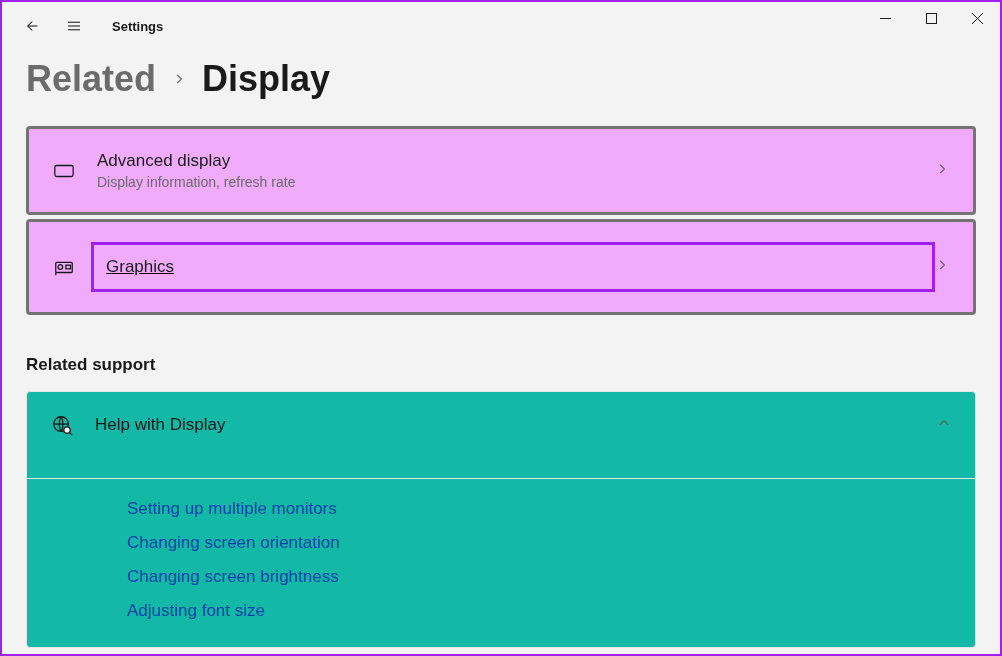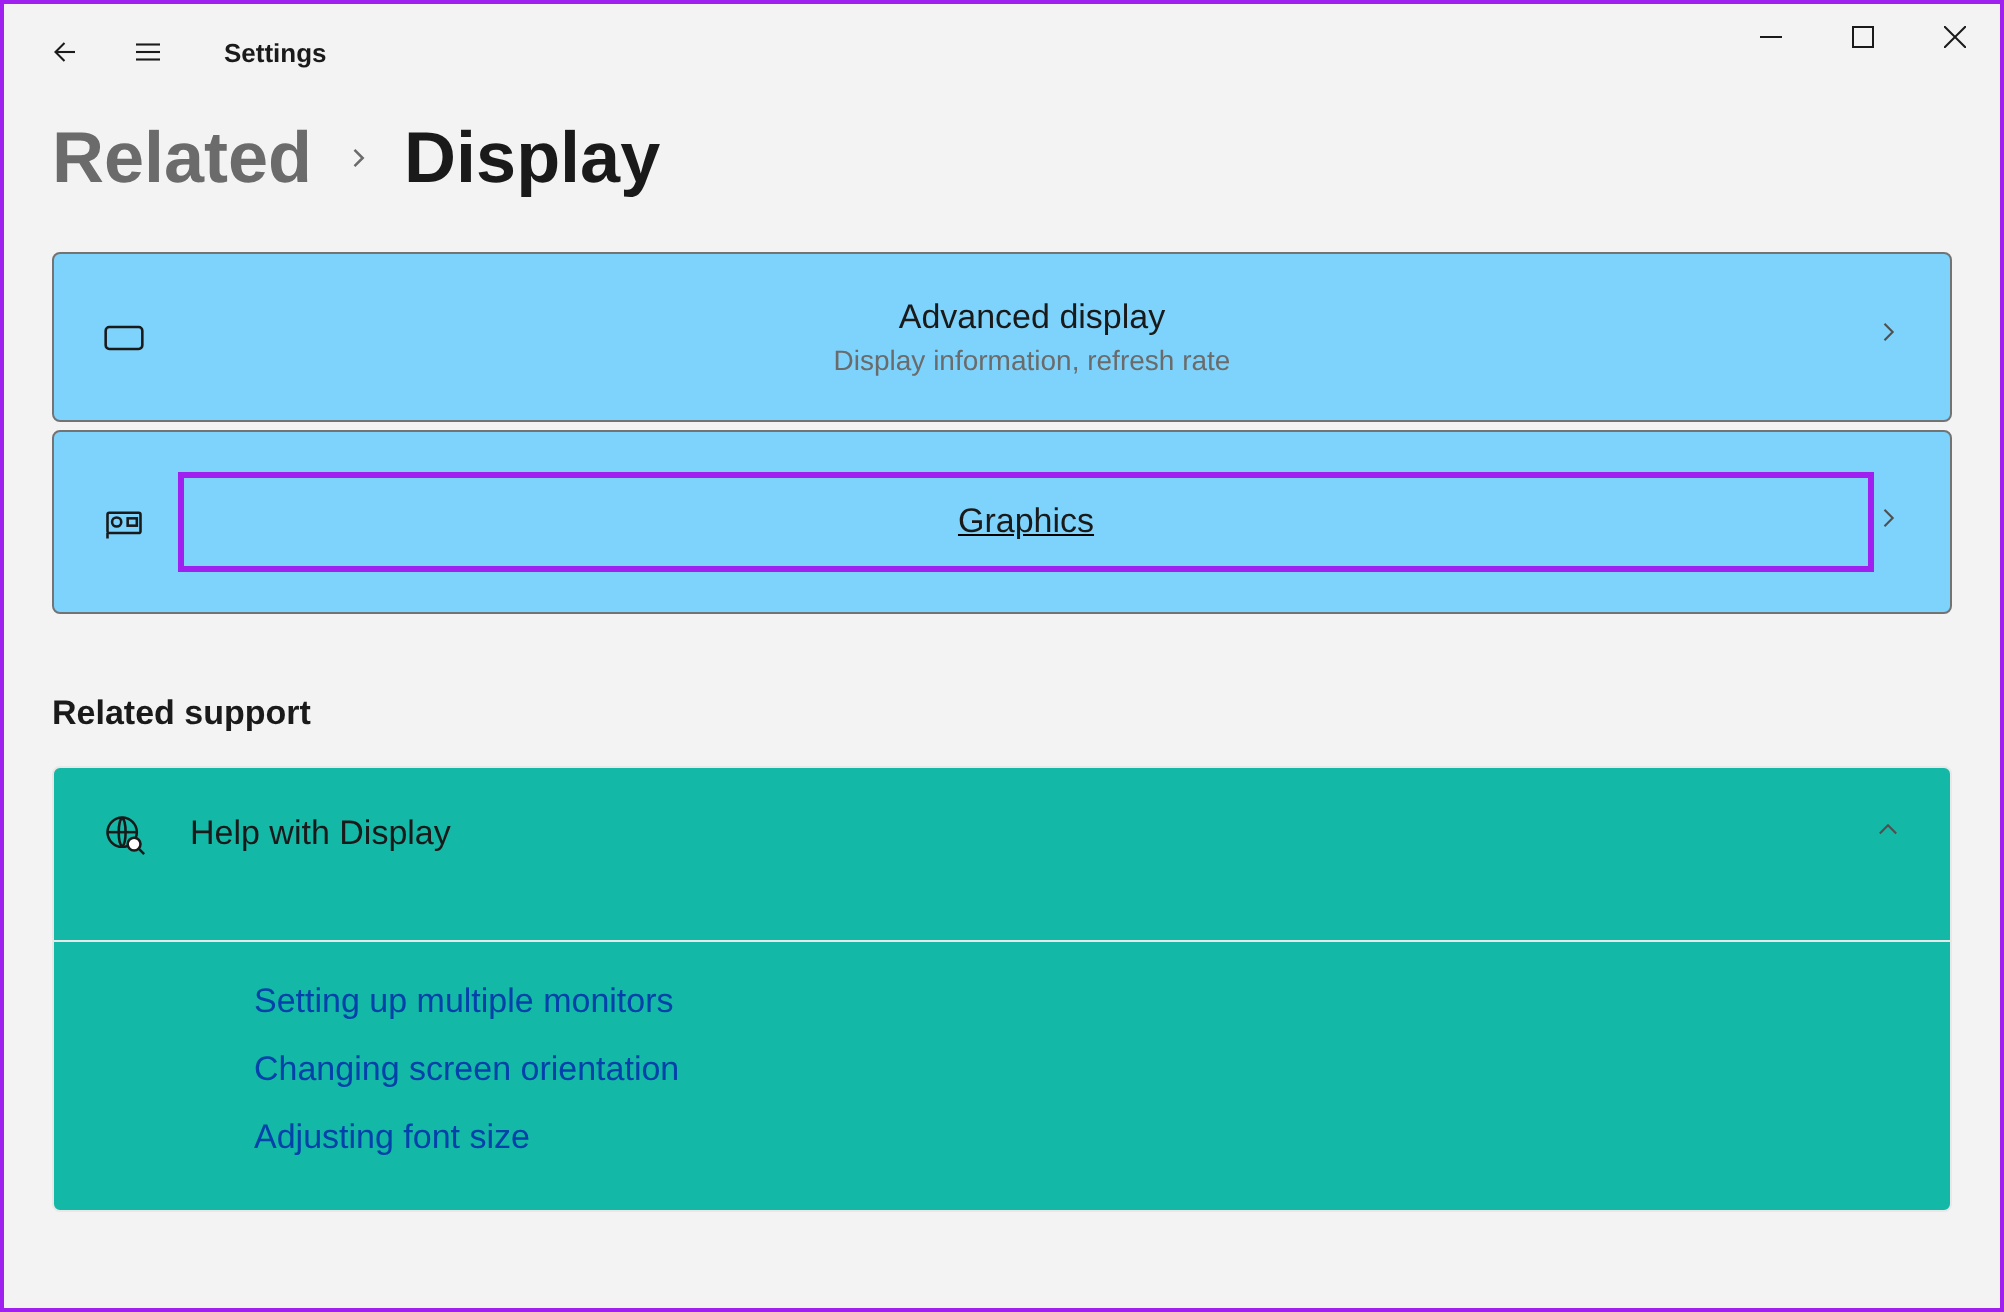--- a/index.html
+++ b/index.html
@@ -79,29 +79,28 @@
     .breadcrumb-sep {
       font-size: 22px;
       color: #6b6b6b;
     }
     .breadcrumb-current {
       font-size: 36px;
       font-weight: 600;
       color: #1a1a1a;
     }
     .setting-card {
-      background: #7dd3fc;
-      border: 1px solid #737373;
+      background: #f0abfc;
+      border: 3px solid #737373;
       border-radius: 4px;
       padding: 20px 24px;
       margin-bottom: 4px;
       display: flex;
       align-items: center;
       cursor: pointer;
-      text-align: center;
     }
     .card-icon {
       width: 44px;
       display: flex;
       align-items: center;
       justify-content: flex-start;
       color: #1a1a1a;
     }
     .card-body {
       flex: 1;
@@ -268,16 +267,17 @@
       <div class="expander-title">Help with Display</div>
       <div class="card-chevron">
         <svg width="14" height="14" viewBox="0 0 24 24" fill="none" stroke="currentColor" stroke-width="1.8">
             <path d="M5 15l7-7 7 7"></path>
           </svg>
       </div>
     </div>
     <div class="expander-body">
       <a class="help-link">Setting up multiple monitors</a>
       <a class="help-link">Changing screen orientation</a>
+      <a class="help-link">Changing screen brightness</a>
       <a class="help-link">Adjusting font size</a>
     </div>
   </div>
 </div>
 
 </body></html>

